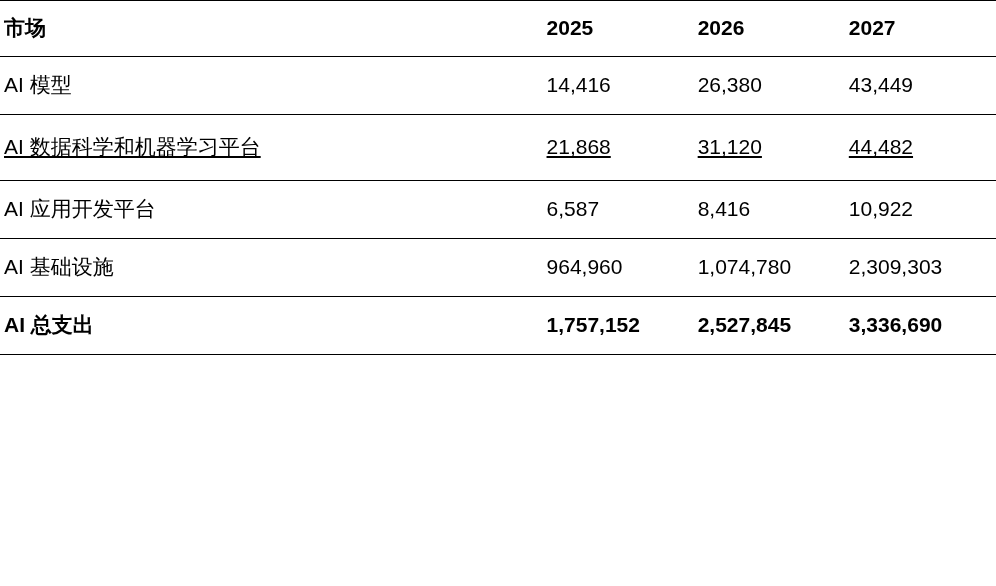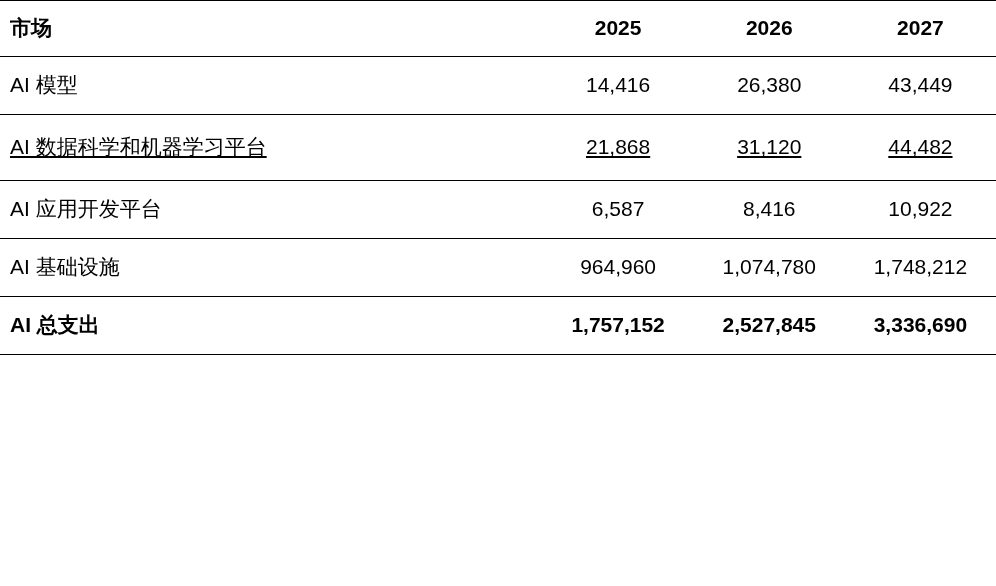--- a/index.html
+++ b/index.html
@@ -20,34 +20,34 @@
     table-layout: fixed;
   }
   #forecast-table col.market-col { width: 542px; }
   #forecast-table col.year-col { width: 151px; }
   #forecast-table th,
   #forecast-table td {
     border-top: 1px solid #000000;
     border-bottom: 1px solid #000000;
     border-left: none;
     border-right: none;
-    padding: 0 10px;
+    padding: 0 4px;
     font-size: 21px;
     line-height: 1.25;
     vertical-align: middle;
     box-sizing: border-box;
   }
   #forecast-table th {
     font-weight: bold;
   }
   #forecast-table .market-cell {
     text-align: left;
   }
   #forecast-table .value-cell {
-    text-align: center;
+    text-align: left;
   }
   #forecast-table thead tr {
     height: 56px;
   }
   #forecast-table tbody tr {
     height: 58px;
   }
   #forecast-table tbody tr.tall-row {
     height: 66px;
     text-decoration: underline;
@@ -98,21 +98,21 @@
     <tr>
       <td class="market-cell">AI 应用开发平台</td>
       <td class="value-cell">6,587</td>
       <td class="value-cell">8,416</td>
       <td class="value-cell">10,922</td>
     </tr>
     <tr>
       <td class="market-cell">AI 基础设施</td>
       <td class="value-cell">964,960</td>
       <td class="value-cell">1,074,780</td>
-      <td class="value-cell">1,748,212</td>
+      <td class="value-cell">2,309,303</td>
     </tr>
     <tr class="total-row">
       <td class="market-cell">AI 总支出</td>
       <td class="value-cell">1,757,152</td>
       <td class="value-cell">2,527,845</td>
       <td class="value-cell">3,336,690</td>
     </tr>
   </tbody>
 </table>
 

